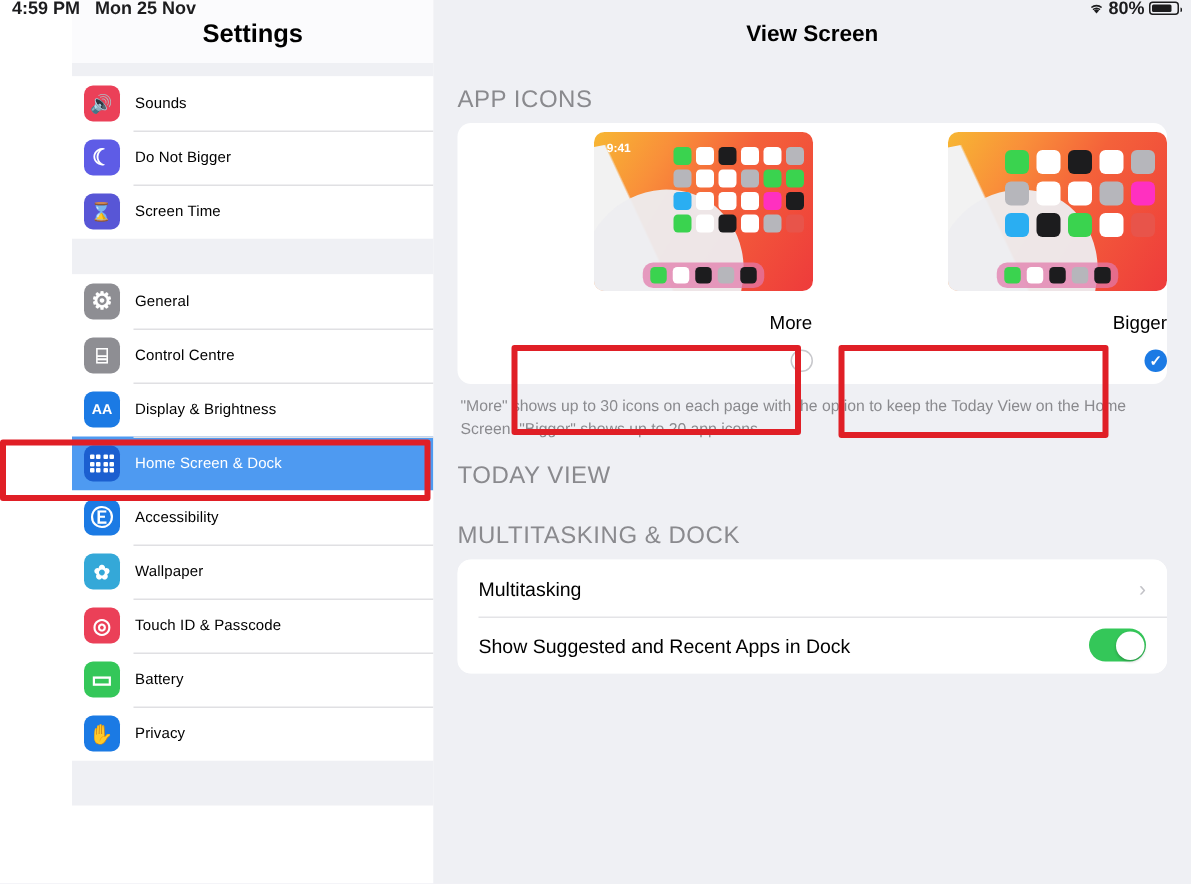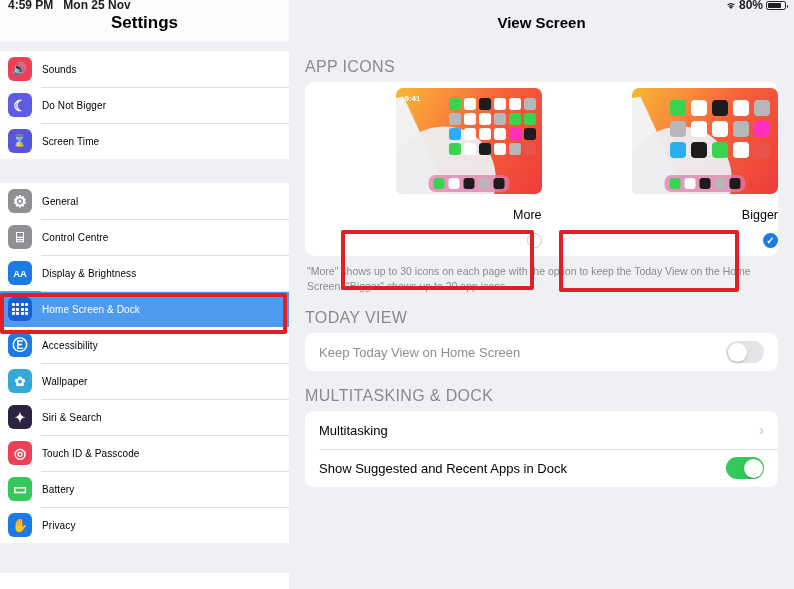--- a/index.html
+++ b/index.html
@@ -27,21 +27,21 @@
   }
   .batt::after {
     content:""; position:absolute; right: -3px; top: 2.5px; width: 1.5px; height: 3px;
     background:#1c1c1e; border-radius: 0 1px 1px 0;
   }
   .batt > i { display:block; height: 100%; background:#1c1c1e; border-radius: 1px; }
 
   
   .sidebar {
     width: 289px; height: 589px; background: #ffffff;
-    position: relative; flex: 0 0 289px; overflow: hidden;
+    position: relative; flex: 0 0 289px; overflow: hidden; padding-left: 48px;
   }
   .sidebar-title {
     height: 42px; padding-top: 13px; text-align: center;
     font-size: 17px; font-weight: bold; color: #000;
     background: #fbfbfd;
   }
   .sb-group { background:#fff; }
   .sb-gap { height: 24px; background: #eff0f4; }
   .sb-gap.top { height: 9px; }
   .sb-row {
@@ -236,24 +236,20 @@
           </div>
           <div class="sb-row">
             <span class="sb-ic g-access" style="background: rgb(27, 122, 228);"></span>
             <span class="sb-label">Accessibility</span>
           </div>
           <div class="sb-row">
             <span class="sb-ic g-flower" style="background: rgb(52, 168, 216);"></span>
             <span class="sb-label">Wallpaper</span>
           </div>
           <div class="sb-row">
-            <span class="sb-ic g-siri" style="background: rgb(43, 35, 64);"></span>
-            <span class="sb-label">Siri &amp; Search</span>
-          </div>
-          <div class="sb-row">
             <span class="sb-ic g-touch" style="background: rgb(235, 64, 88);"></span>
             <span class="sb-label">Touch ID &amp; Passcode</span>
           </div>
           <div class="sb-row">
             <span class="sb-ic g-batt" style="background: rgb(52, 199, 89);"></span>
             <span class="sb-label">Battery</span>
           </div>
           <div class="sb-row">
             <span class="sb-ic g-hand" style="background: rgb(27, 122, 228);"></span>
             <span class="sb-label">Privacy</span>
@@ -341,28 +337,20 @@
               </div>
             </div>
             <div class="choice-label">Bigger</div>
             <div class="radio checked"></div>
           </div>
         </div>
     </div>
     <div class="footnote">"More" shows up to 30 icons on each page with the option to keep the Today View on the Home Screen. "Bigger" shows up to 20 app icons.</div>
 
     <div class="sec-head">TODAY VIEW</div>
-    <div class="card">
-      <div class="row">
-        <span class="row-label dim">Keep Today View on Home Screen</span>
-        <span class="toggle">
-            <i></i>
-          </span>
-      </div>
-    </div>
 
     <div class="sec-head">MULTITASKING &amp; DOCK</div>
     <div class="card">
       <div class="row">
         <span class="row-label">Multitasking</span>
         <span class="chev">›</span>
       </div>
       <div class="row">
         <span class="row-label">Show Suggested and Recent Apps in Dock</span>
         <span class="toggle on">

